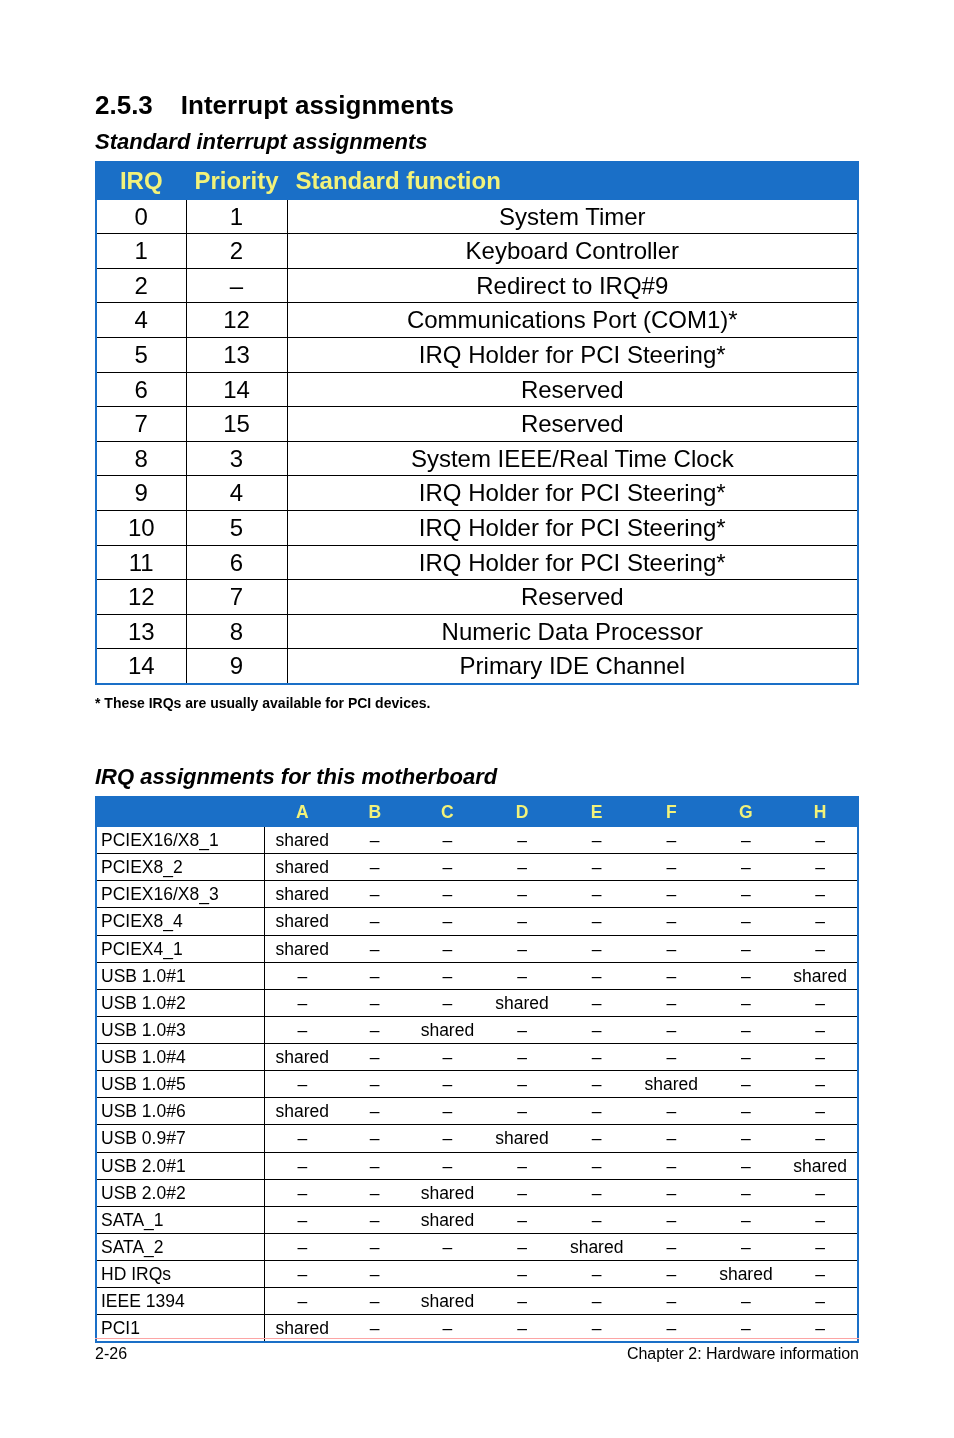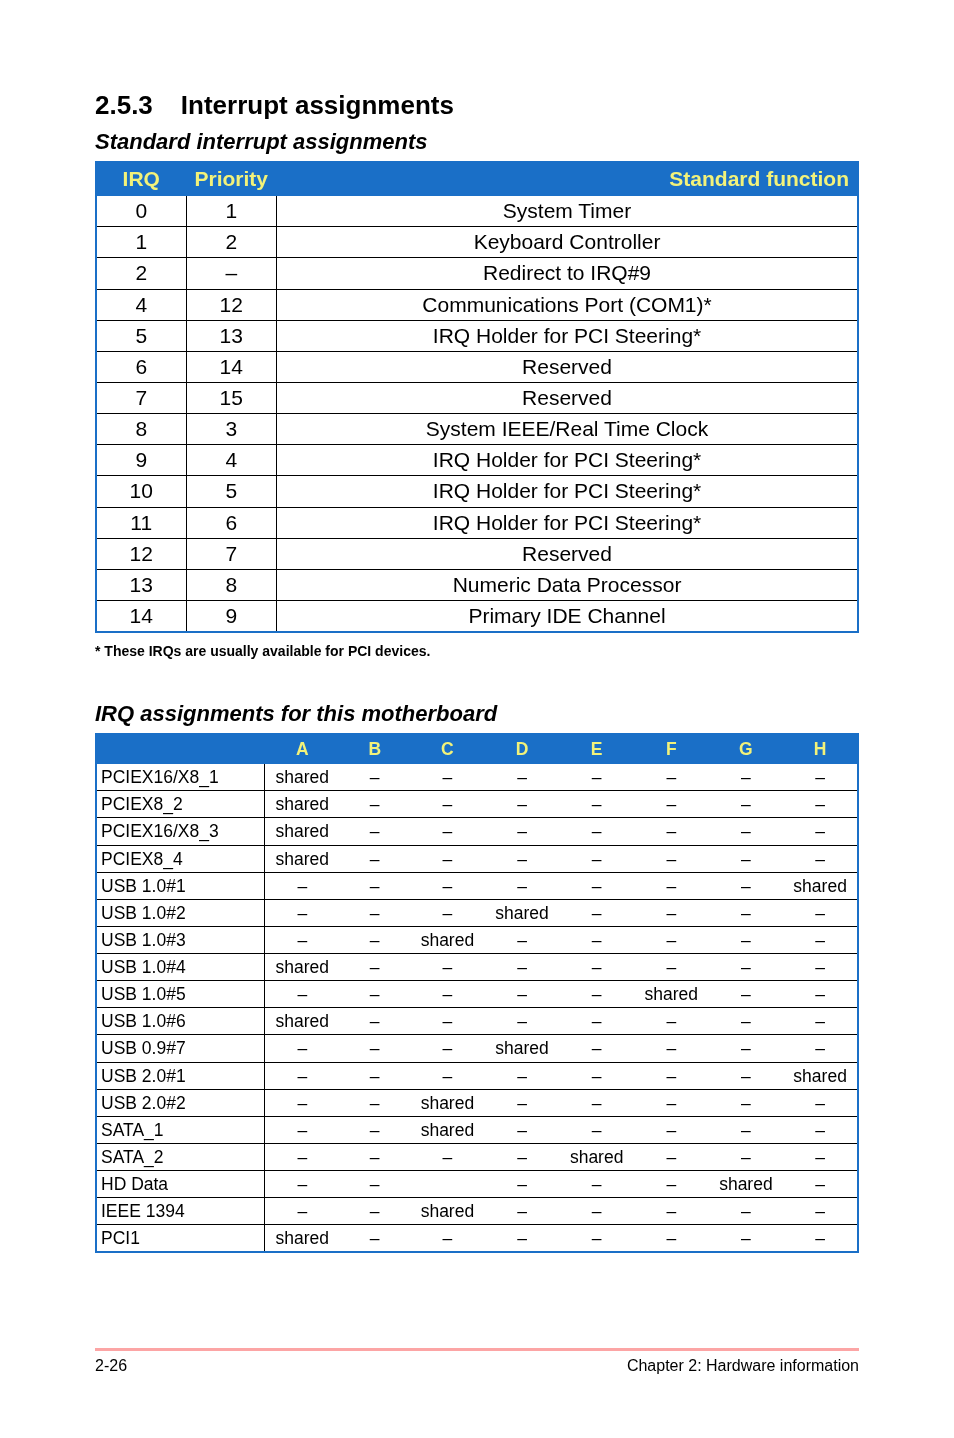--- a/index.html
+++ b/index.html
@@ -28,45 +28,45 @@
     font-style: italic;
   }
   table {
     border-collapse: collapse;
     width: 100%;
   }
   .t1 {
     border: 2px solid #1a6fc7;
   }
   .t1 th, .t1 td {
-    font-size: 21px;
+    font-size: 24px;
     line-height: 1.15;
     padding: 3px 6px 3px 6px;
     border-left: 1px solid #000;
     border-right: 1px solid #000;
     border-bottom: 1px solid #000;
     vertical-align: middle;
   }
   .t1 thead th {
     background: #1a6fc7;
     color: #f2f27a;
     font-weight: bold;
     border-bottom: 1px solid #1a6fc7;
     border-left: 1px solid #1a6fc7;
     border-right: 1px solid #1a6fc7;
     padding: 4px 8px;
   }
-  .t1 thead th.func { text-align: right; }
+  .t1 thead th.func { text-align: left; }
   .t1 .c-irq, .t1 .c-pri { text-align: center; width: 90px; }
   .t1 .c-func { text-align: center; }
   .t1 tbody tr td { background: #fff; }
   .footnote {
     font-size: 14px;
     font-weight: bold;
-    margin: 10px 0 0 0;
+    margin: 10px 0 11px 0;
   }
   .gap { height: 38px; }
   .t2 {
     border: 2px solid #1a6fc7;
   }
   .t2 th, .t2 td {
     font-size: 17.5px;
     line-height: 1.15;
     padding: 3px 4px;
     border-bottom: 1px solid #000;
@@ -89,22 +89,22 @@
   }
   .t2 thead .lbl {
     border-right: 1px solid #1a6fc7;
   }
   .t2 .col { width: 76px; }
   .t2 tbody tr td { background: #fff; }
   .footer {
     position: absolute;
     left: 95px;
     right: 95px;
-    bottom: 63px;
-    border-top: 3px solid #fca5a5;
+    bottom: 75px;
+    border-top: 1px solid #fca5a5;
     padding-top: 6px;
     font-size: 16px;
     display: flex;
     justify-content: space-between;
   }
 </style>
 </head>
 <body>
 
 <div class="page">
@@ -255,20 +255,31 @@
           <td class="col">shared</td>
           <td class="col">–</td>
           <td class="col">–</td>
           <td class="col">–</td>
           <td class="col">–</td>
           <td class="col">–</td>
           <td class="col">–</td>
           <td class="col">–</td>
         </tr>
         <tr>
+          <td class="lbl">PCIEX4_1</td>
+          <td class="col">shared</td>
+          <td class="col">–</td>
+          <td class="col">–</td>
+          <td class="col">–</td>
+          <td class="col">–</td>
+          <td class="col">–</td>
+          <td class="col">–</td>
+          <td class="col">–</td>
+        </tr>
+        <tr>
           <td class="lbl">USB 1.0#1</td>
           <td class="col">–</td>
           <td class="col">–</td>
           <td class="col">–</td>
           <td class="col">–</td>
           <td class="col">–</td>
           <td class="col">–</td>
           <td class="col">–</td>
           <td class="col">shared</td>
         </tr>
@@ -376,21 +387,21 @@
           <td class="col">–</td>
           <td class="col">–</td>
           <td class="col">–</td>
           <td class="col">–</td>
           <td class="col">shared</td>
           <td class="col">–</td>
           <td class="col">–</td>
           <td class="col">–</td>
         </tr>
         <tr>
-          <td class="lbl">HD Data</td>
+          <td class="lbl">HD IRQs</td>
           <td class="col">–</td>
           <td class="col">–</td>
           <td class="col"></td>
           <td class="col">–</td>
           <td class="col">–</td>
           <td class="col">–</td>
           <td class="col">shared</td>
           <td class="col">–</td>
         </tr>
         <tr>

